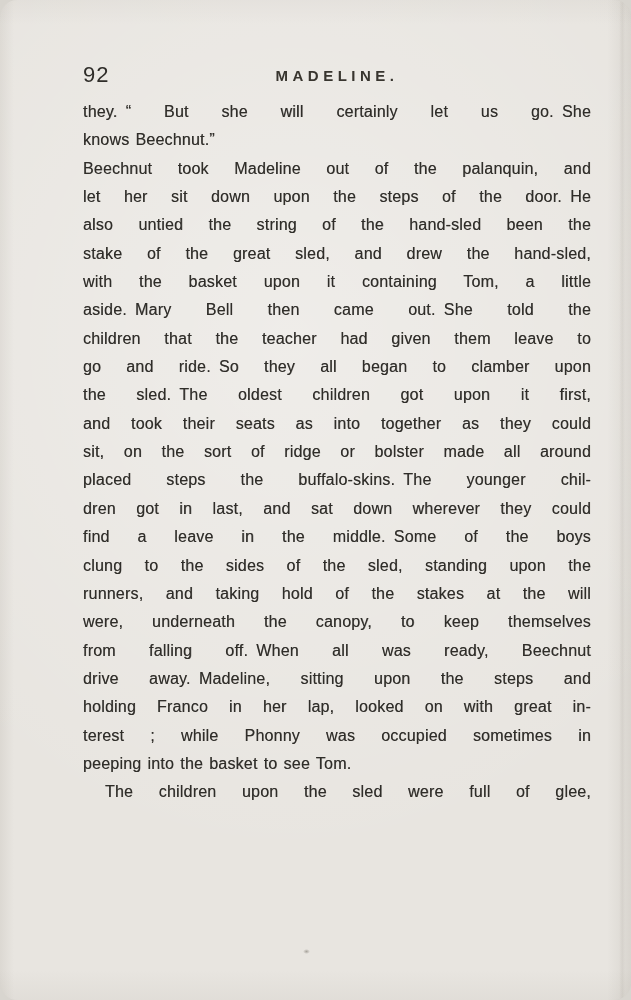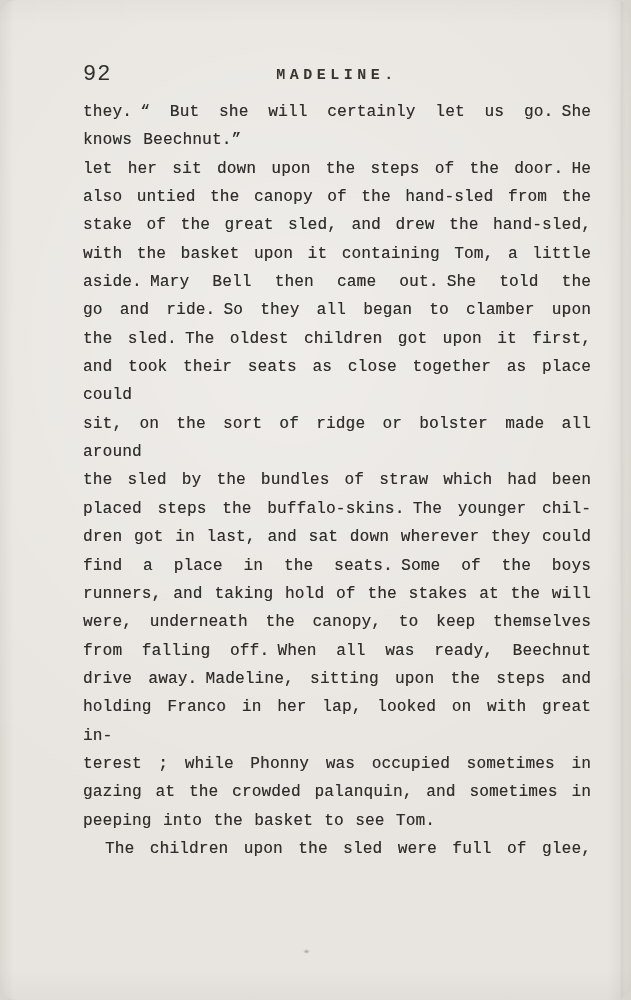--- a/index.html
+++ b/index.html
@@ -11,21 +11,21 @@
     position: relative;
     width: 631px;
     height: 1000px;
     overflow: hidden;
     box-sizing: border-box;
     background-color: #e8e5e0;
     background-image:
       radial-gradient(120% 85% at 46% 34%, rgba(255,255,255,0.30), rgba(255,255,255,0) 62%),
       linear-gradient(90deg, rgba(110,102,88,0.10) 0%, rgba(110,102,88,0.00) 2.2%, rgba(110,102,88,0.00) 96.2%, rgba(110,102,88,0.07) 98.4%, rgba(110,102,88,0.13) 100%),
       linear-gradient(0deg, rgba(110,102,88,0.06) 0%, rgba(110,102,88,0.00) 3%, rgba(110,102,88,0.00) 97.5%, rgba(110,102,88,0.05) 100%);
-    font-family: Liberation Mono, monospace;
+    font-family: Liberation Sans, sans-serif;
     color: #2f2d29;
     border-radius: 17px;
   }
   
   .page::after {
     content: "";
     position: absolute;
     top: 0; bottom: 0;
     right: 6px;
     width: 6px;
@@ -87,40 +87,41 @@
   <div class="header">
     <span class="page-num">92</span>
     <span class="running-title">MADELINE.</span>
   </div>
   <div class="body-text" id="body-text">
       <div class="paragraph">
         <div class="text-line">they. “ But she will certainly let us go. She</div>
         <div class="text-line last-left">knows Beechnut.”</div>
       </div>
       <div class="paragraph">
+        <div class="text-line">Beechnut took Madeline out of the palanquin, and</div>
         <div class="text-line">let her sit down upon the steps of the door. He</div>
-        <div class="text-line">also untied the canopy of the hand-sled from the</div>
+        <div class="text-line">also untied the string of the hand-sled been the</div>
         <div class="text-line">stake of the great sled, and drew the hand-sled,</div>
         <div class="text-line">with the basket upon it containing Tom, a little</div>
         <div class="text-line">aside. Mary Bell then came out. She told the</div>
+        <div class="text-line">children that the teacher had given them leave to</div>
         <div class="text-line">go and ride. So they all began to clamber upon</div>
         <div class="text-line">the sled. The oldest children got upon it first,</div>
-        <div class="text-line">and took their seats as close together as place could</div>
+        <div class="text-line">and took their seats as into together as they could</div>
         <div class="text-line">sit, on the sort of ridge or bolster made all around</div>
-        <div class="text-line">the sled by the bundles of straw which had been</div>
         <div class="text-line">placed steps the buffalo-skins. The younger chil-</div>
         <div class="text-line">dren got in last, and sat down wherever they could</div>
-        <div class="text-line">find a place in the seats. Some of the boys</div>
+        <div class="text-line">find a leave in the middle. Some of the boys</div>
+        <div class="text-line">clung to the sides of the sled, standing upon the</div>
         <div class="text-line">runners, and taking hold of the stakes at the will</div>
         <div class="text-line">were, underneath the canopy, to keep themselves</div>
         <div class="text-line">from falling off. When all was ready, Beechnut</div>
         <div class="text-line">drive away. Madeline, sitting upon the steps and</div>
         <div class="text-line">holding Franco in her lap, looked on with great in-</div>
         <div class="text-line">terest ; while Phonny was occupied sometimes in</div>
-        <div class="text-line">gazing at the crowded palanquin, and sometimes in</div>
         <div class="text-line last-left">peeping into the basket to see Tom.</div>
       </div>
       <div class="paragraph">
         <div class="text-line indent">The children upon the sled were full of glee,</div>
       </div>
     </div>
   <div class="speck"></div>
 </div>
 
 </body></html>

